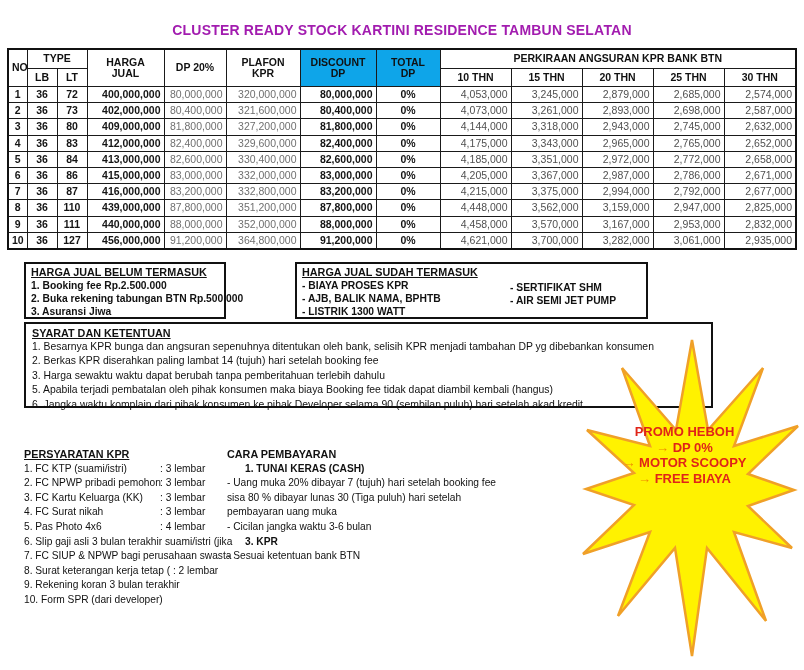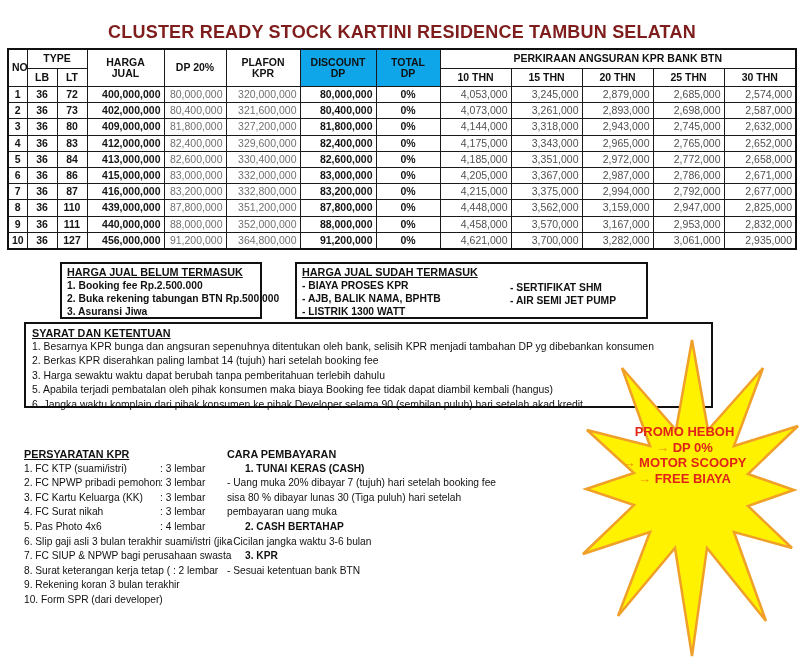--- a/index.html
+++ b/index.html
@@ -4,21 +4,21 @@
 <style>
   html,body{margin:0;padding:0;}
   body{
     width:804px;height:670px;position:relative;background:#ffffff;
     font-family:"Liberation Sans",sans-serif;color:#111;overflow:hidden;
   }
   .abs{position:absolute;}
   
   .doc-title{
     top:22px;left:0;width:804px;text-align:center;
-    font-size:18px;font-weight:bold;letter-spacing:.2px;color:#7f1d1d;
+    font-size:14px;font-weight:bold;letter-spacing:.2px;color:#a21caf;
   }
   
   table.price{
     top:48px;left:7px;position:absolute;border-collapse:collapse;
     border:2px solid #111;table-layout:fixed;width:788px;
   }
   table.price th,table.price td{
     border:1px solid #1a1a1a;font-size:10.5px;line-height:1.05;
     padding:0 3px;overflow:hidden;white-space:nowrap;
   }
@@ -29,21 +29,21 @@
   table.price tbody td{height:15.2px;}
   .hl{background:#0ea5e9;}
   .c{text-align:center;}
   .r{text-align:right;}
   .b{font-weight:bold;color:#141414;}
   .muted{color:#6f6f6f;}
   .ang{color:#4f4f4f;}
   .pct{font-size:11px;}
   
   .box{border:2px solid #111;box-sizing:border-box;padding:2px 5px;}
-  .box-belum{top:262px;left:24px;width:202px;height:57px;margin-left:36px;}
+  .box-belum{top:262px;left:24px;width:202px;height:57px;}
   .box-sudah{top:262px;left:295px;width:353px;height:57px;}
   .box-syarat{top:322px;left:24px;width:689px;height:86px;padding:3px 6px;}
   .box-title{font-size:10.8px;font-weight:bold;text-decoration:underline;line-height:13px;}
   .box-belum .it,.box-sudah .it{font-size:10.3px;font-weight:bold;line-height:13.2px;white-space:nowrap;}
   .sudah-col2{position:absolute;left:213px;top:17px;}
   .box-syarat .it{font-size:10.4px;line-height:14.4px;white-space:nowrap;}
   
   .persyaratan{top:447px;left:24px;width:205px;}
   .list-title{font-size:10.8px;font-weight:bold;text-decoration:underline;line-height:14.6px;}
   .p-row{position:relative;font-size:10.2px;line-height:14.6px;white-space:nowrap;}
@@ -306,21 +306,20 @@
     </div>
 </div>
 
 <div class="abs cara">
   <div class="list-title">CARA PEMBAYARAN</div>
   <div id="cara-list">
       <div class="c-row bold">1. TUNAI KERAS (CASH)</div>
       <div class="c-row">- Uang muka 20% dibayar 7 (tujuh) hari setelah booking fee</div>
       <div class="c-row">sisa 80 % dibayar lunas 30 (Tiga puluh) hari setelah</div>
       <div class="c-row">pembayaran uang muka</div>
-      <div class="c-row bold">2. CASH BERTAHAP</div>
       <div class="c-row">- Cicilan jangka waktu 3-6 bulan</div>
       <div class="c-row bold">3. KPR</div>
       <div class="c-row">- Sesuai ketentuan bank BTN</div>
     </div>
 </div>
 
 <div class="abs star-wrap">
   <svg width="224" height="332" viewBox="0 0 224 332">
     <polygon points="112,2 128,92 183,30 154,108 218,88 168,136 214,152 168,168 212,210 154,194 186,283 127,210 112,318 95,210 38,278 70,194 3,216 54,167 6,151 54,135 7,92 70,108 42,30 96,92" fill="#FFF200" stroke="#F0A028" stroke-width="2.5" stroke-linejoin="miter"></polygon>
   </svg>

